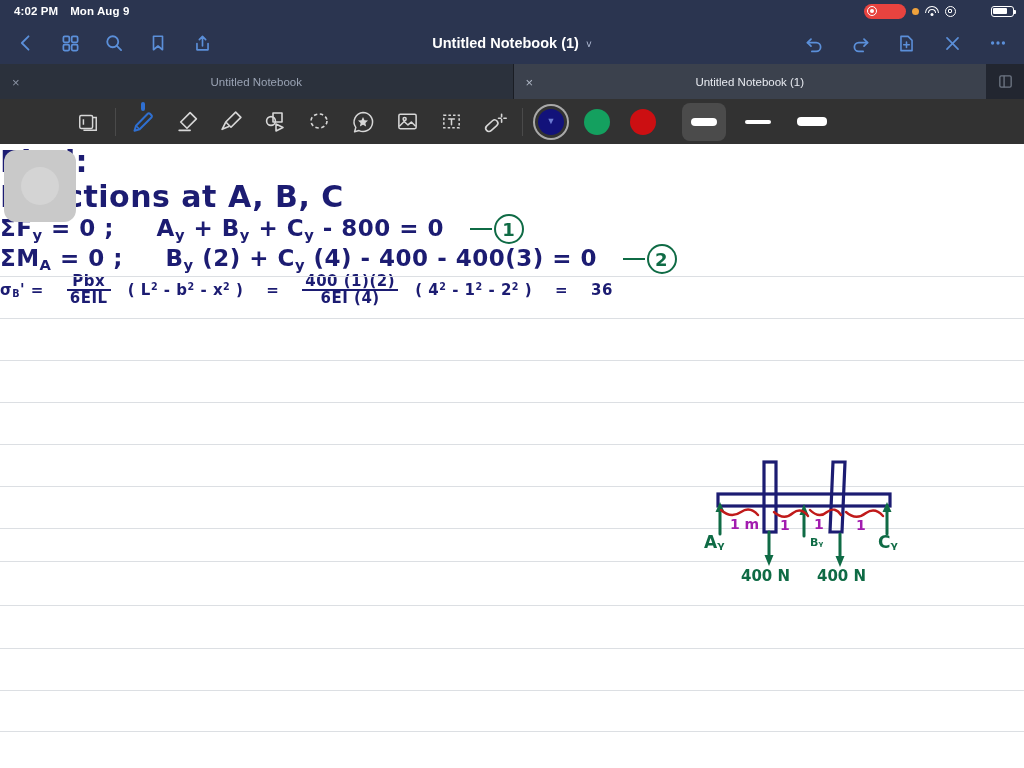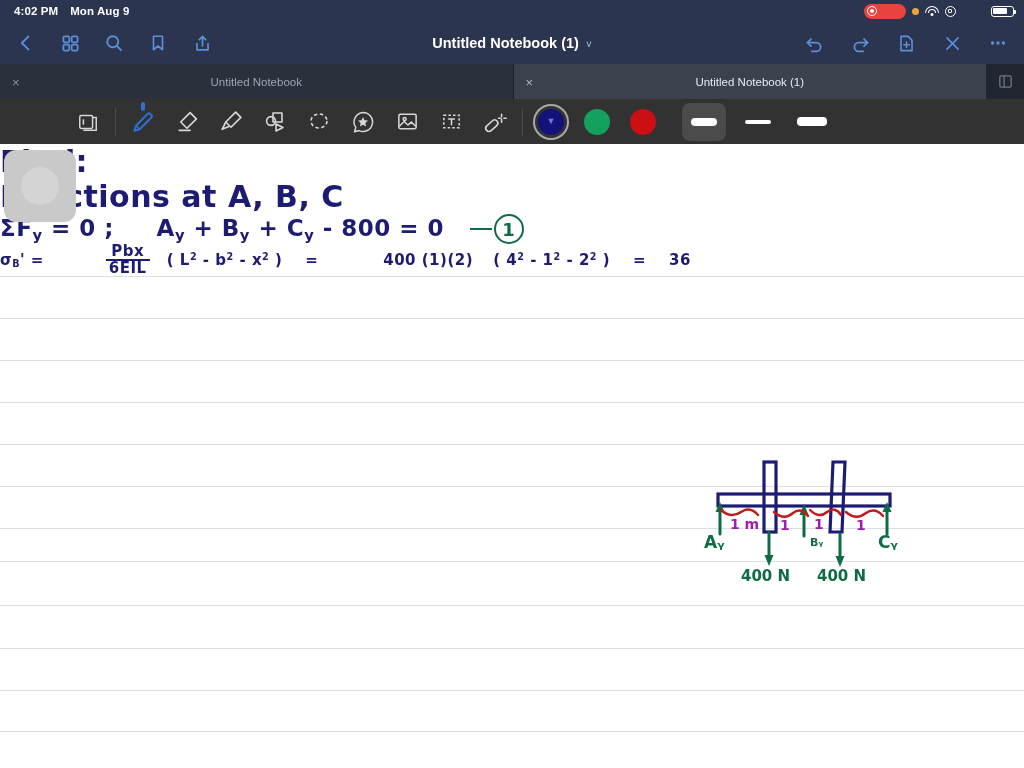--- a/index.html
+++ b/index.html
@@ -155,21 +155,21 @@
   }
   .hand {
     font-family:"DejaVu Sans", sans-serif;
     font-weight:bold; color:#1c1c72; white-space:nowrap;
     letter-spacing:.5px;
   }
 
   .sub { font-size:.64em; vertical-align:-.28em; }
   .sup { font-size:.64em; vertical-align:.52em; }
 
-  .frac { display:inline-block; text-align:center; vertical-align:middle; line-height:1.02;margin-left:39px; }
+  .frac { display:inline-block; text-align:center; vertical-align:middle; line-height:1.02; }
   .frac .num { display:block; padding:0 3px; }
   .frac .den { display:block; padding:0 3px; border-top:2.4px solid #1c1c72; }
 
   .circnum {
     display:inline-flex; align-items:center; justify-content:center;
     width:30px; height:30px; border:2.4px solid #0f6b45; border-radius:50%;
     font-size:18px; vertical-align:middle; color:#0f6b45;
   }
   .dash-g {
     display:inline-block; width:22px; height:2.6px; background:#0f6b45;
@@ -420,35 +420,43 @@
     <div class="hand" style="left:183px; top:136px; font-size:30px;">Reactions   at    A, B, C</div>
 
     <div class="hand" style="left:128px; top:228px; font-size:23px;">
       <span>ΣF</span><span class="sub">y</span><span> = 0 ;</span>
       &nbsp;&nbsp;&nbsp;
       <span>A</span><span class="sub">y</span><span> + B</span><span class="sub">y</span><span> + C</span><span class="sub">y</span><span> - 800 = 0</span>
       &nbsp;
       <span class="dash-g"></span><span class="circnum">1</span>
     </div>
 
+    <div class="hand" style="left:128px; top:272px; font-size:23px;">
+      <span>ΣM</span><span class="sub">A</span><span> = 0 ;</span>
+      &nbsp;&nbsp;&nbsp;
+      <span>B</span><span class="sub">y</span><span> (2) + C</span><span class="sub">y</span><span> (4) - 400 - 400(3) = 0</span>
+      &nbsp;
+      <span class="dash-g"></span><span class="circnum">2</span>
+    </div>
 
     <div class="hand" style="left:124px; top:348px; font-size:15px;">
       <span>σ</span><span class="sub">B</span><span>' =</span>
       &nbsp;&nbsp;
       <span class="frac">
         <span class="num">Pbx</span>
         <span class="den">6EIL</span>
       </span>
       &nbsp;
       <span>( L</span><span class="sup">2</span><span> - b</span><span class="sup">2</span><span> - x</span><span class="sup">2</span><span> )</span>
       &nbsp;&nbsp;
       <span>=</span>
       &nbsp;&nbsp;
       <span class="frac">
         <span class="num">400 (1)(2)</span>
+        <span class="den">6EI (4)</span>
       </span>
       &nbsp;
       <span>( 4</span><span class="sup">2</span><span> - 1</span><span class="sup">2</span><span> - 2</span><span class="sup">2</span><span> )</span>
       &nbsp;&nbsp;
       <span>=</span>
       &nbsp;&nbsp;
       <span>36</span>
     </div>
 
     <div class="diagram">

